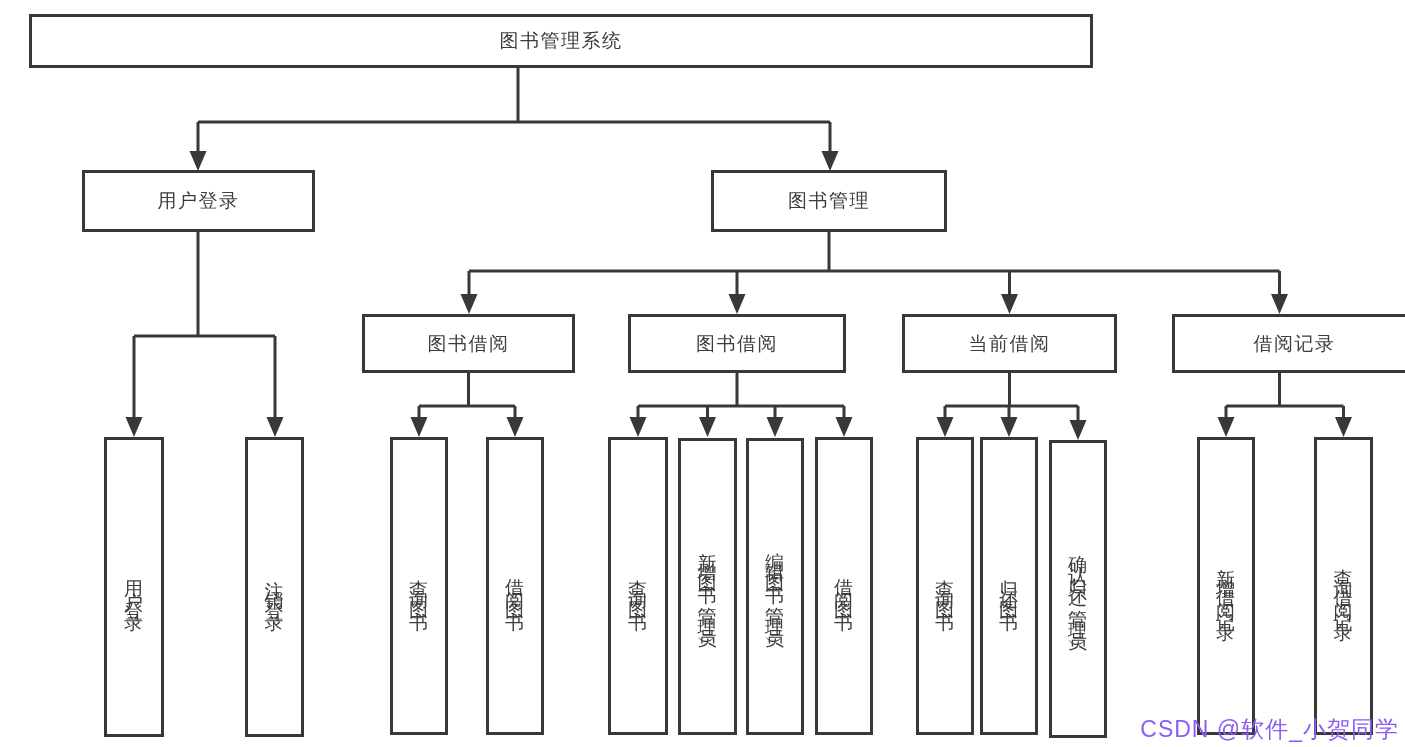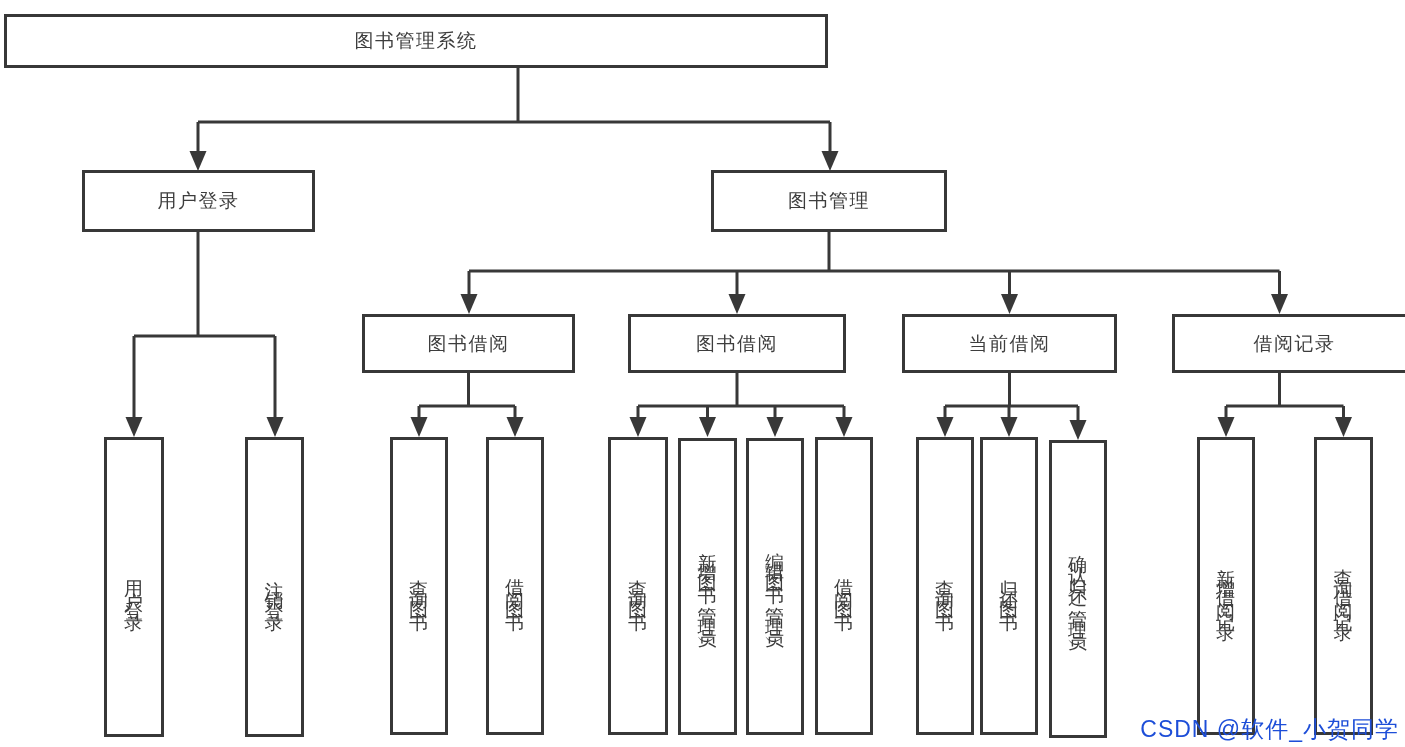--- a/index.html
+++ b/index.html
@@ -43,21 +43,21 @@
     letter-spacing: 11px;
     line-height: 1;
     color: #3d3d3d;
   }
   .watermark {
     position: absolute;
     right: 6px;
     bottom: 2px;
     font-size: 23px;
     letter-spacing: 1px;
-    color: #1d4ed8;
+    color: #8b5cf6;
     white-space: nowrap;
     z-index: 5;
   }
 </style>
 </head>
 <body>
 
 <div class="stage">
 
   <svg class="connectors" width="1405" height="747" viewBox="0 0 1405 747">
@@ -100,21 +100,21 @@
       <polygon points="766.5,417 783.5,417 775,437"></polygon>
       <polygon points="835.5,417 852.5,417 844,437"></polygon>
       <polygon points="936.5,417 953.5,417 945,437"></polygon>
       <polygon points="1000.5,417 1017.5,417 1009,437"></polygon>
       <polygon points="1069.5,420 1086.5,420 1078,440"></polygon>
       <polygon points="1217.5,417 1234.5,417 1226,437"></polygon>
       <polygon points="1335,417 1352,417 1343.5,437"></polygon>
     </g>
   </svg>
 
-  <div class="node h-node" style="left:4px;top:14px;width:824px;height:54px">图书管理系统</div>
+  <div class="node h-node" style="left:29px;top:14px;width:1064px;height:54px">图书管理系统</div>
 
   <div class="node h-node" style="left:82px;top:170px;width:233px;height:62px">用户登录</div>
   <div class="node h-node" style="left:711px;top:170px;width:236px;height:62px">图书管理</div>
 
   <div class="node h-node" style="left:362px;top:314px;width:213px;height:59px">图书借阅</div>
   <div class="node h-node" style="left:902px;top:314px;width:215px;height:59px">当前借阅</div>
   <div class="node h-node" style="left:628px;top:314px;width:218px;height:59px">图书借阅</div>
   <div class="node h-node" style="left:1172px;top:314px;width:245px;height:59px">借阅记录</div>
 
   <div class="node v-node" style="left:104px;top:437px;width:60px;height:300px">

